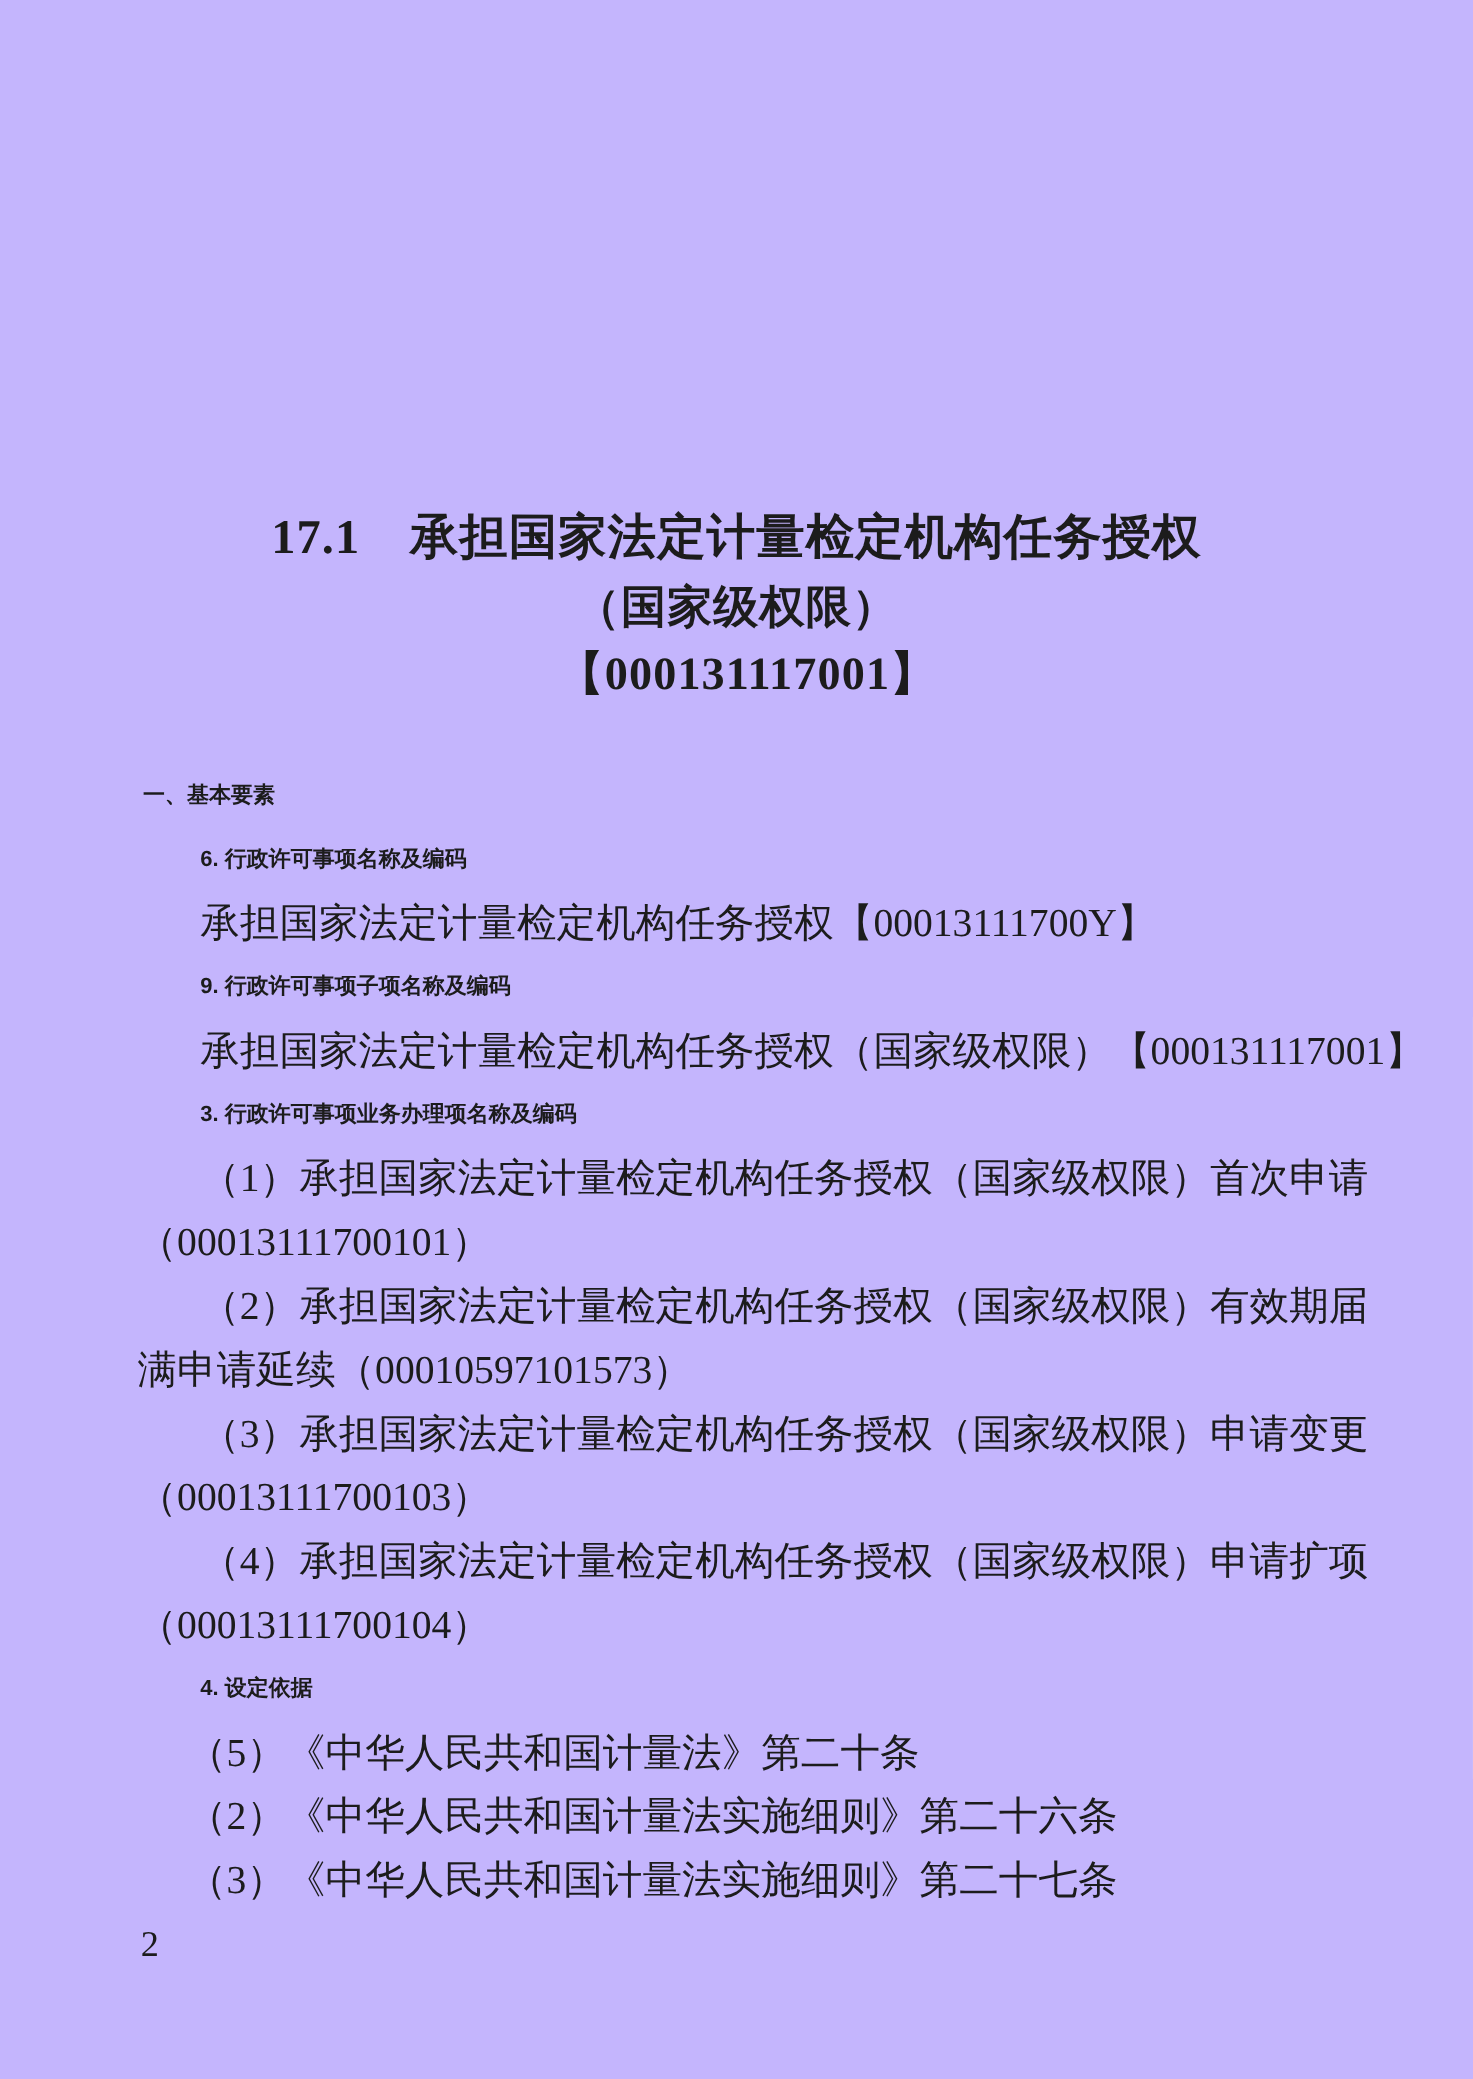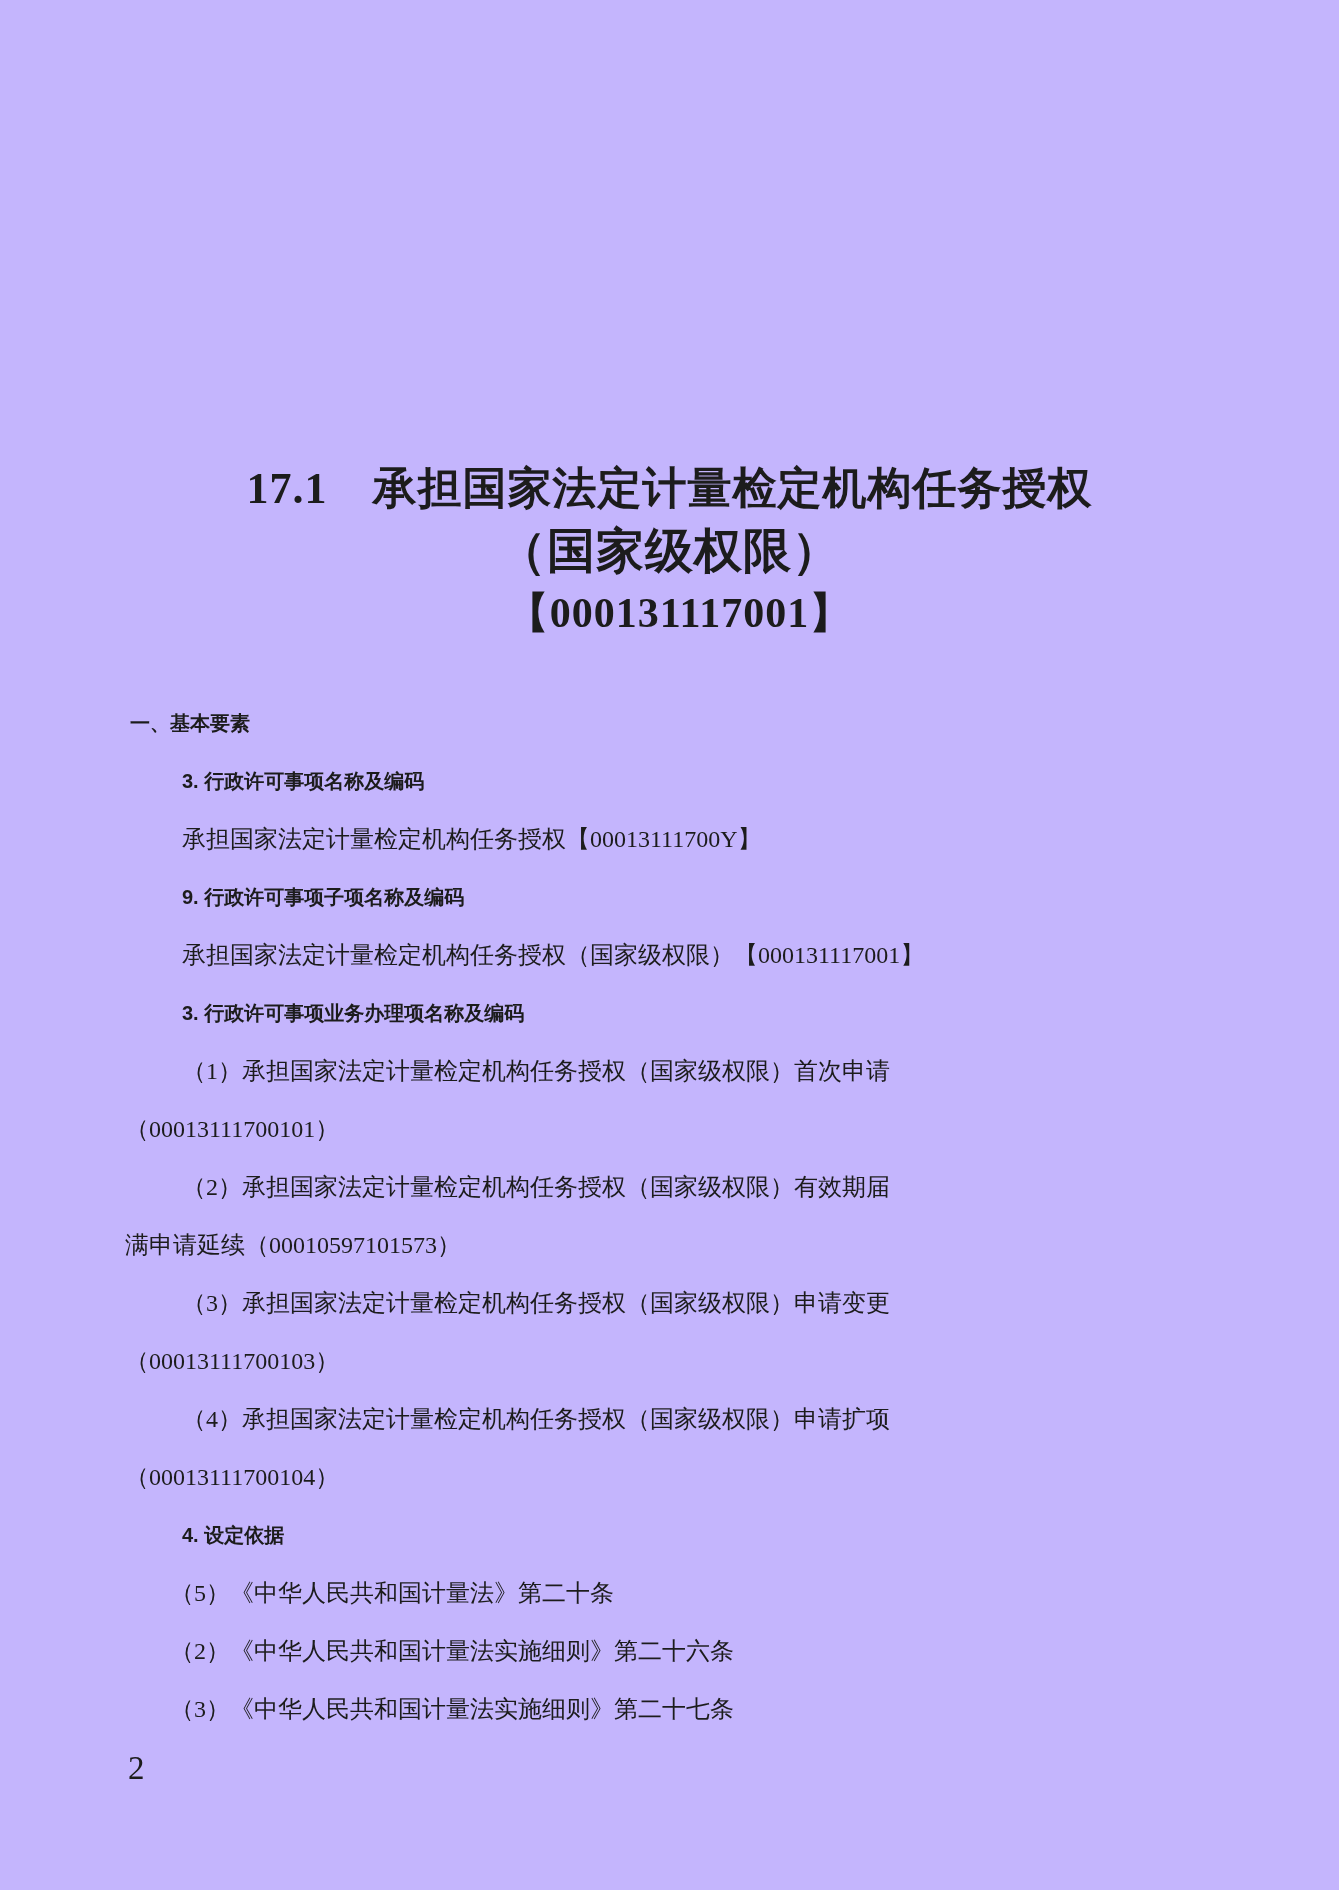--- a/index.html
+++ b/index.html
@@ -13,29 +13,29 @@
     overflow:hidden;
   }
   .title-block {
     position:absolute;
     top:458px; left:0; width:100%;
     text-align:center;
     font-weight:bold;
     letter-spacing:1px;
   }
   .title-line1 { font-size:44px; line-height:62px; }
-  .title-line2 { font-size:48px; line-height:62px; }
+  .title-line2 { font-size:41px; line-height:62px; }
   .title-line3 { font-size:42px; line-height:62px;margin-left:20px; }
   .body-block {
     position:absolute;
     top:694px; left:125px; width:1100px;
   }
   .line {
     height:58px; line-height:58px;
-    font-size:24px;
+    font-size:36px;
     white-space:nowrap;
     color:#1c1c1c;
   }
   .hei {
     font-family:"Liberation Sans","DejaVu Sans",sans-serif;
     font-weight:bold;
     font-size:20px;
   }
   .ind-a { padding-left:5px; }
   .ind-b { padding-left:57px; }
@@ -53,21 +53,21 @@
 <div class="page">
 
   <div class="title-block">
     <div class="title-line1">17.1　承担国家法定计量检定机构任务授权</div>
     <div class="title-line2">（国家级权限）</div>
     <div class="title-line3">【000131117001】</div>
   </div>
 
   <div class="body-block">
     <div class="line hei ind-a">一、基本要素</div>
-    <div class="line hei ind-b">3. 行政许可事项名称及编码</div>
+    <div class="line hei ind-b">6. 行政许可事项名称及编码</div>
     <div class="line ind-b">承担国家法定计量检定机构任务授权【00013111700Y】</div>
     <div class="line hei ind-b">9. 行政许可事项子项名称及编码</div>
     <div class="line ind-b">承担国家法定计量检定机构任务授权（国家级权限）【000131117001】</div>
     <div class="line hei ind-b">3. 行政许可事项业务办理项名称及编码</div>
     <div class="line ind-b">（1）承担国家法定计量检定机构任务授权（国家级权限）首次申请</div>
     <div class="line ind-0">（00013111700101）</div>
     <div class="line ind-b">（2）承担国家法定计量检定机构任务授权（国家级权限）有效期届</div>
     <div class="line ind-0">满申请延续（00010597101573）</div>
     <div class="line ind-b">（3）承担国家法定计量检定机构任务授权（国家级权限）申请变更</div>
     <div class="line ind-0">（00013111700103）</div>

